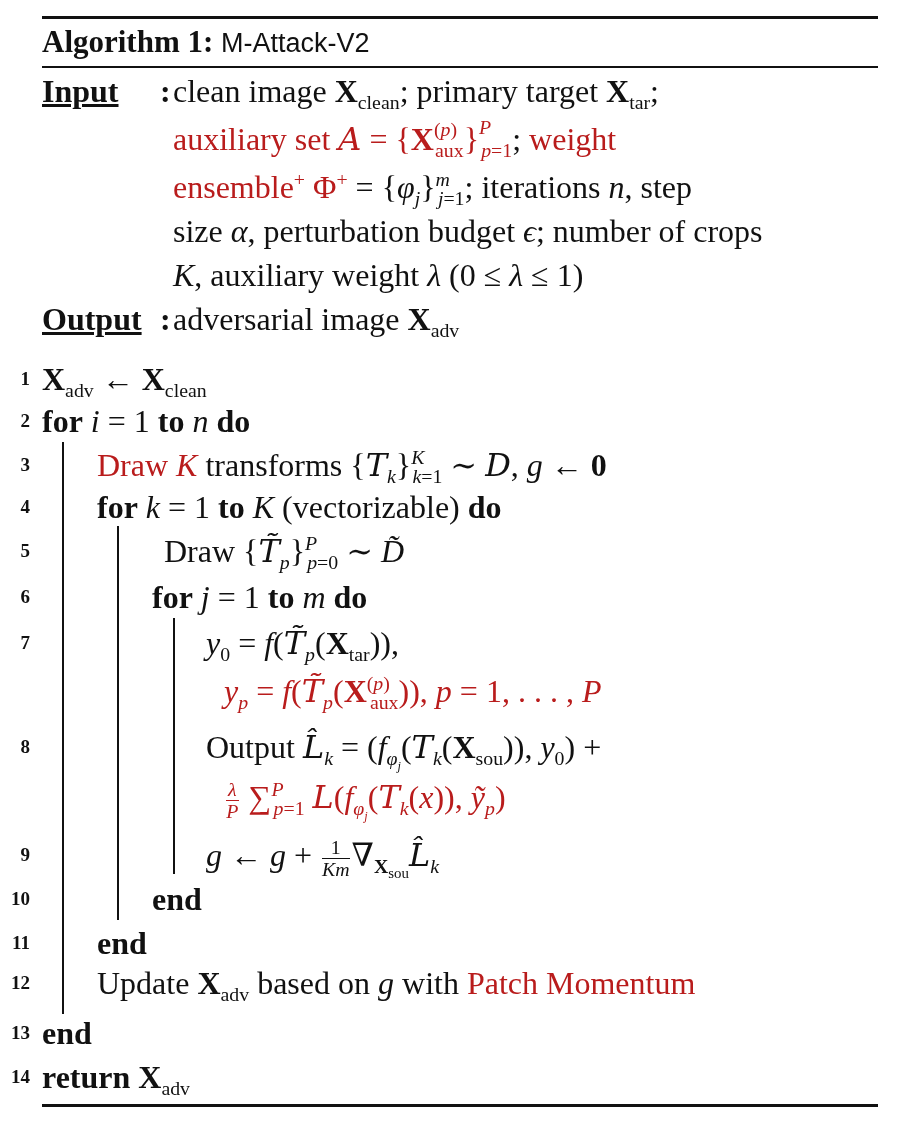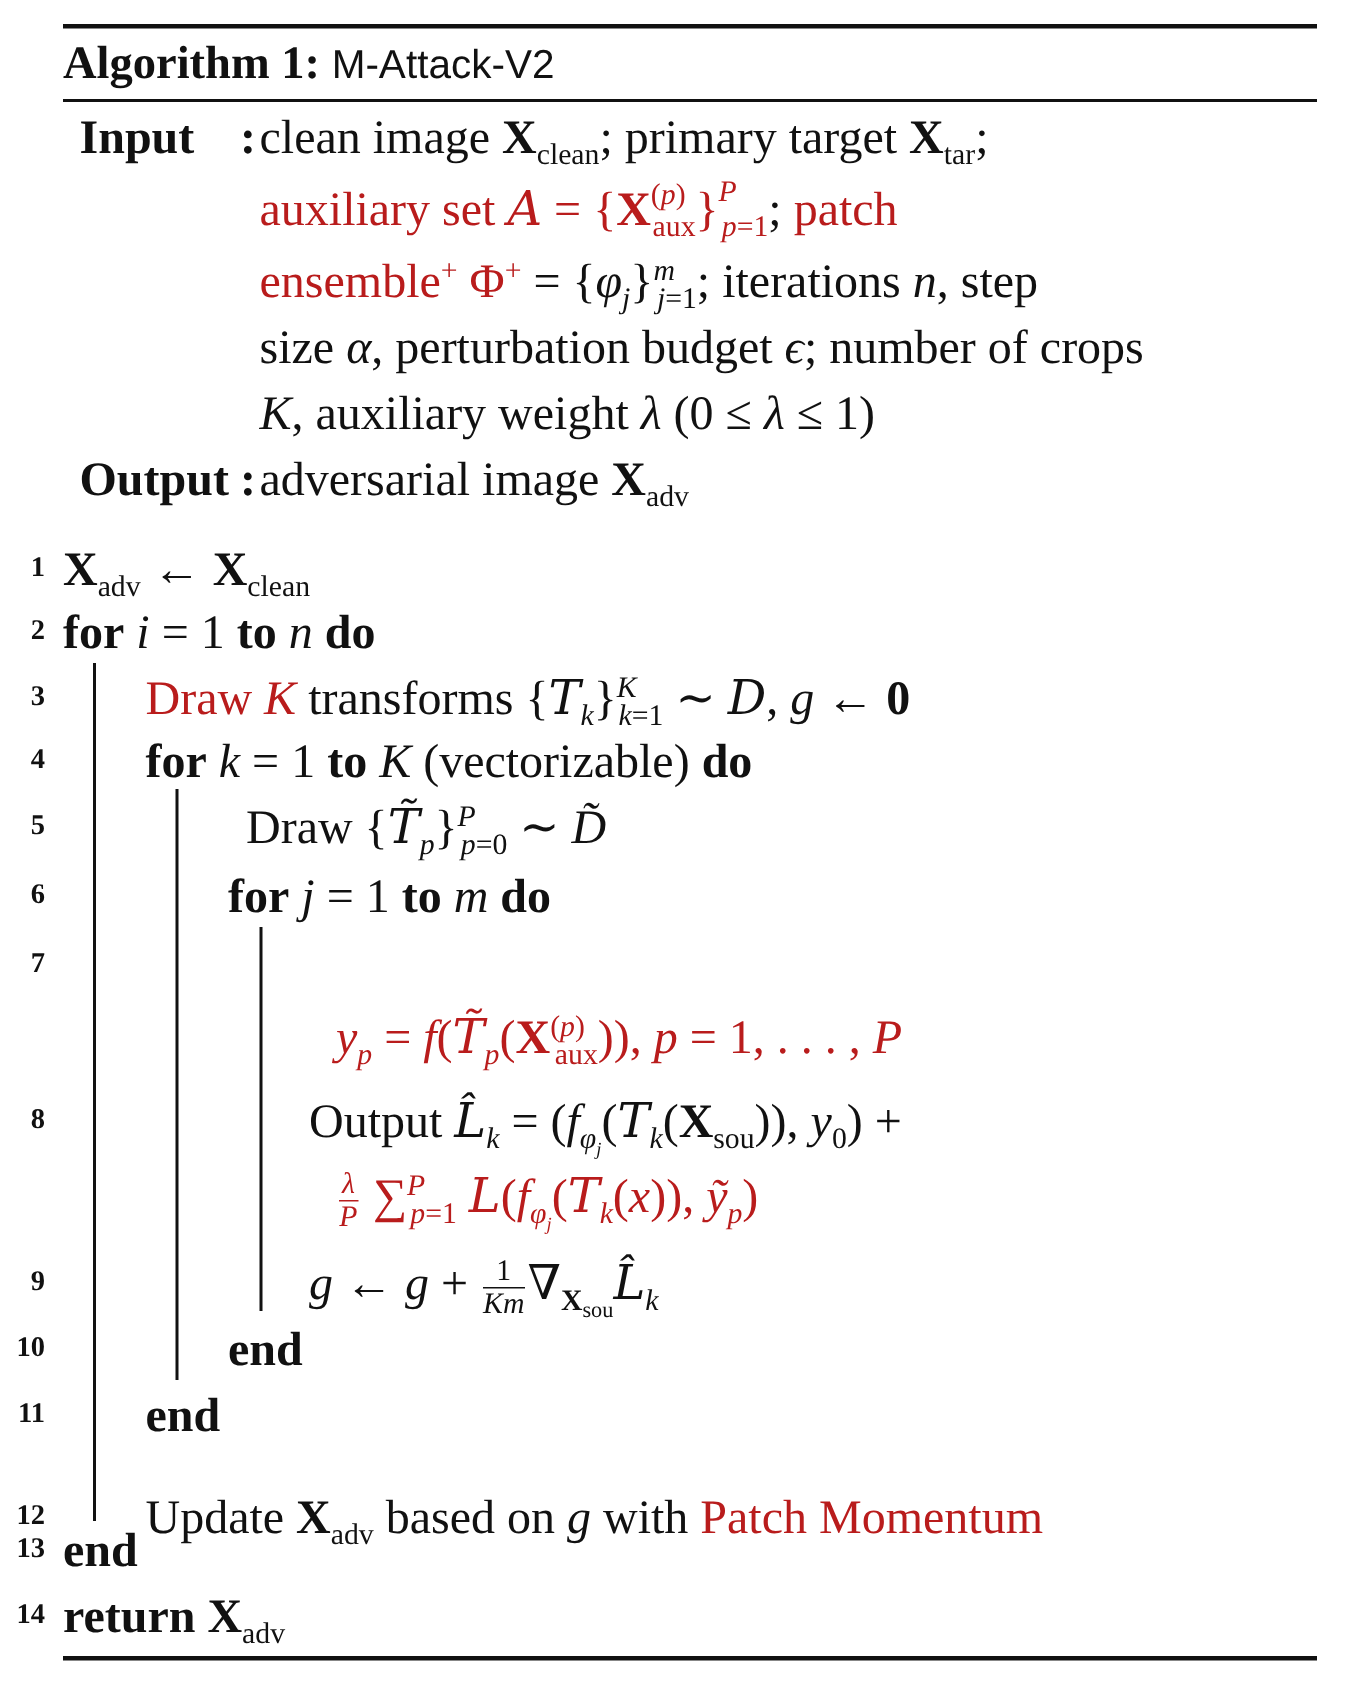--- a/index.html
+++ b/index.html
@@ -5,21 +5,21 @@
   html, body { margin: 0; padding: 0; background: #ffffff; }
   body { width: 904px; height: 1132px; position: relative; overflow: hidden;
          font-family: "Liberation Serif", "DejaVu Serif", serif; color: #111; }
   .rule { position: absolute; left: 42px; width: 836px; background: #111; }
   .rule.thick { height: 3px; }
   .rule.thin { height: 2px; }
   .title { position: absolute; left: 42px; top: 22px; font-size: 31px; line-height: 40px; }
   .title b { font-weight: bold; }
   .title .mono { font-family: Liberation Sans, sans-serif; font-size: 27px; }
   .io { position: absolute; left: 42px; font-size: 32px; line-height: 46px; }
-  .io .lbl { position: absolute; left: 11px; font-weight: bold; white-space: nowrap; }
+  .io .lbl { position: absolute; left: 0; font-weight: bold; white-space: nowrap; text-decoration: underline; }
   .io .colon { position: absolute; font-weight: bold; }
   .io .txt { position: absolute; left: 131px; white-space: nowrap; }
   .red { color: #b91c1c; }
   .mb { font-weight: bold; font-style: normal; }
   i { font-style: italic; }
   sub, sup { font-size: 0.62em; line-height: 0; }
   .line { position: absolute; left: 0; height: 46px; font-size: 32px; line-height: 46px; white-space: nowrap; }
   .lnum { position: absolute; left: 0; width: 30px; text-align: right; font-size: 19px; font-weight: bold; line-height: 46px; }
   .code { position: absolute; white-space: nowrap; }
   .kw { font-weight: bold; }
@@ -37,21 +37,21 @@
   <div class="title">
     <b>Algorithm 1:</b>
     <span class="mono">M-Attack-V2</span>
   </div>
   <div class="rule thin" style="top:66px"></div>
 
   <div class="io" style="top:68px;width:836px;height:230px">
     <span class="lbl" style="top:0">Input</span>
     <span class="colon" style="left:118px;top:0">:</span>
     <div class="txt" style="top:0"><span>clean image </span><span class="mb">X</span><sub>clean</sub><span>; primary target </span><span class="mb">X</span><sub>tar</sub><span>;</span></div>
-    <div class="txt" style="top:48px"><span class="red"><span>auxiliary set </span><i class="cal">A</i> = {<span class="mb">X</span><sup style="position:relative;top:-2px">(<i>p</i>)</sup><sub style="margin-left:-22px">aux</sub>}<sup style="position:relative;top:-4px"><i>P</i></sup><sub style="margin-left:-10px"><i>p</i>=1</sub></span><span>; </span><span class="red">patch</span></div>
+    <div class="txt" style="top:48px"><span class="red"><span>auxiliary set </span><i class="cal">A</i> = {<span class="mb">X</span><sup style="position:relative;top:-2px">(<i>p</i>)</sup><sub style="margin-left:-22px">aux</sub>}<sup style="position:relative;top:-4px"><i>P</i></sup><sub style="margin-left:-10px"><i>p</i>=1</sub></span><span>; </span><span class="red">weight</span></div>
     <div class="txt" style="top:96px"><span class="red"><span>ensemble</span><sup>+</sup> Φ<sup>+</sup></span> = {<i>φ<sub>j</sub></i>}<sup><i>m</i></sup><sub style="margin-left:-12px"><i>j</i>=1</sub><span>; iterations </span><i>n</i><span>, step</span></div>
     <div class="txt" style="top:140px"><span>size </span><i>α</i><span>, perturbation budget </span><i>ϵ</i><span>; number of crops</span></div>
     <div class="txt" style="top:184px"><i>K</i><span>, auxiliary weight </span><i>λ</i> (0 ≤ <i>λ</i> ≤ 1)</div>
   </div>
 
   <div class="io" style="top:296px;width:836px;height:46px">
     <span class="lbl" style="top:0">Output</span>
     <span class="colon" style="left:118px;top:0">:</span>
     <div class="txt" style="top:0"><span>adversarial image </span><span class="mb">X</span><sub>adv</sub></div>
   </div>
@@ -81,20 +81,21 @@
     <div class="line" style="top:528px;width:904px">
       <span class="lnum">5</span>
       <span class="code" style="left:164px"><span>Draw</span> {<i class="cal">T̃</i><sub><i>p</i></sub>}<sup><i>P</i></sup><sub style="margin-left:-10px"><i>p</i>=0</sub> ∼ <i>D̃</i></span>
     </div>
     <div class="line" style="top:574px;width:904px">
       <span class="lnum">6</span>
       <span class="code" style="left:152px"><span class="kw">for</span> <i>j</i> = 1 <span class="kw">to</span> <i>m</i> <span class="kw">do</span></span>
     </div>
     <div class="line" style="top:620px;width:904px">
       <span class="lnum">7</span>
+      <span class="code" style="left:206px"><i>y</i><sub>0</sub> = <i>f</i>(<i class="cal">T̃</i><sub><i>p</i></sub>(<span class="mb">X</span><sub>tar</sub>)),</span>
     </div>
     <div class="line" style="top:668px;width:808px">
       <span class="code red" style="left:224px"><i>y<sub>p</sub></i> = <i>f</i>(<i class="cal">T̃</i><sub><i>p</i></sub>(<span class="mb">X</span><sup>(<i>p</i>)</sup><sub style="margin-left:-20px">aux</sub>)), <i>p</i> = 1, . . . , <i>P</i></span>
     </div>
     <div class="line" style="top:724px;width:904px">
       <span class="lnum">8</span>
       <span class="code" style="left:206px"><span>Output </span><i class="cal">L̂</i><sub><i>k</i></sub> = (<i>f</i><sub><i>φ<sub>j</sub></i></sub>(<i class="cal">T</i><sub><i>k</i></sub>(<span class="mb">X</span><sub>sou</sub>)), <i>y</i><sub>0</sub>) +</span>
     </div>
     <div class="line" style="top:774px;width:904px">
       <span class="code red" style="left:224px"><span class="frac"><span class="num"><i>λ</i></span><span><i>P</i></span></span> ∑<sup><i>P</i></sup><sub style="margin-left:-10px"><i>p</i>=1</sub> <i class="cal">L</i>(<i>f</i><sub><i>φ<sub>j</sub></i></sub>(<i class="cal">T</i><sub><i>k</i></sub>(<i>x</i>)), <i>ỹ<sub>p</sub></i>)</span>
@@ -104,21 +105,21 @@
       <span class="code" style="left:206px"><i>g</i> ← <i>g</i> + <span class="frac"><span class="num">1</span><span><i>Km</i></span></span>∇<sub><span class="mb">X</span><sub style="font-size:0.75em">sou</sub></sub><i class="cal">L̂</i><sub><i>k</i></sub></span>
     </div>
     <div class="line" style="top:876px;width:904px">
       <span class="lnum">10</span>
       <span class="code kw" style="left:152px">end</span>
     </div>
     <div class="line" style="top:920px;width:904px">
       <span class="lnum">11</span>
       <span class="code kw" style="left:97px">end</span>
     </div>
-    <div class="line" style="top:988px;width:796px">
+    <div class="line" style="top:960px;width:796px">
       <span class="lnum">12</span>
       <span class="code" style="left:97px"><span>Update </span><span class="mb">X</span><sub>adv</sub><span> based on </span><i>g</i><span> with </span><span class="red">Patch Momentum</span></span>
     </div>
     <div class="line" style="top:1010px;width:904px">
       <span class="lnum">13</span>
       <span class="code kw" style="left:42px">end</span>
     </div>
     <div class="line" style="top:1054px;width:904px">
       <span class="lnum">14</span>
       <span class="code" style="left:42px"><span class="kw">return</span> <span class="mb">X</span><sub>adv</sub></span>

